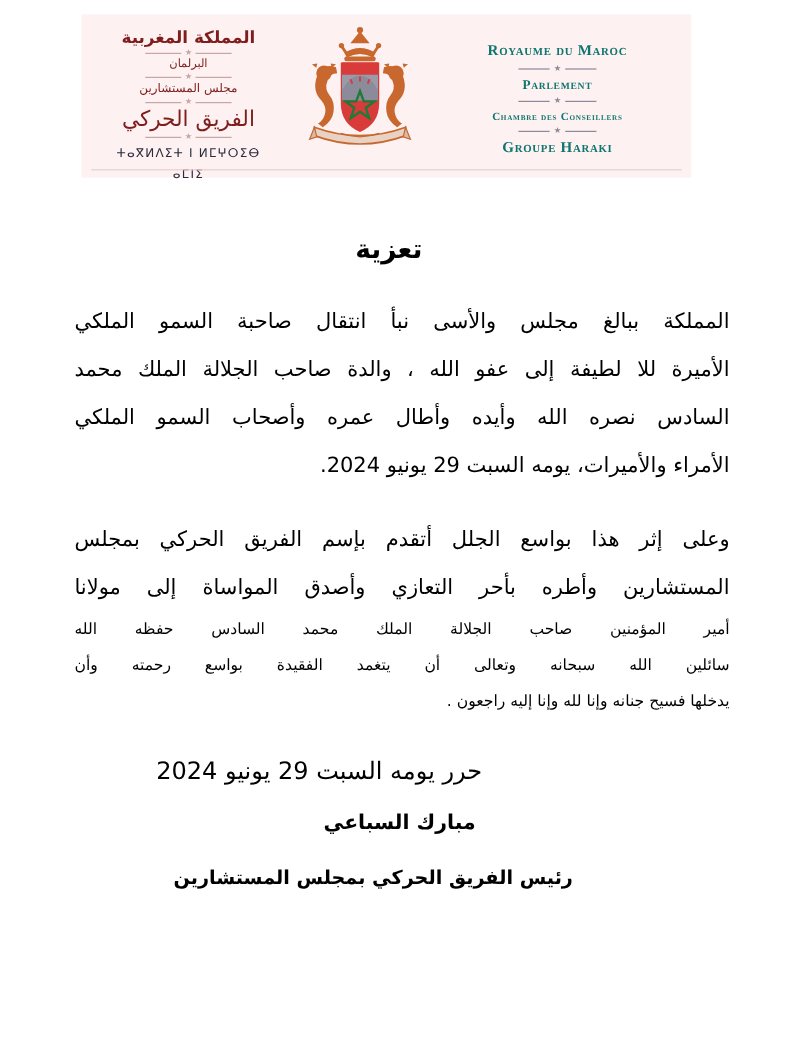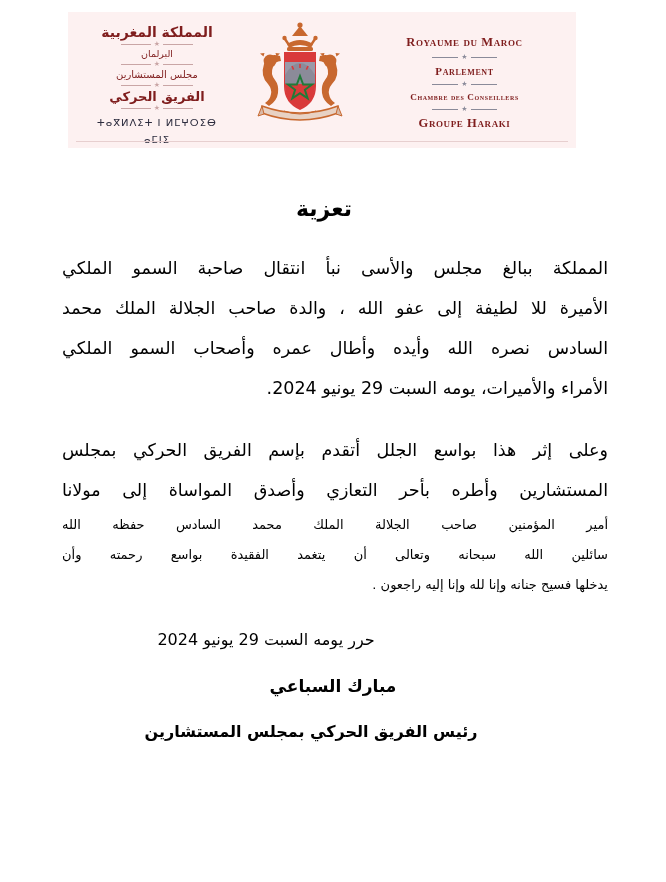--- a/index.html
+++ b/index.html
@@ -44,21 +44,21 @@
 
   
   .lh-left {
     width: 215px;
     padding-top: 18px;
     text-align: center;
     direction: ltr;
   }
   .lh-left .ln {
     font-family: "Liberation Serif", "DejaVu Serif", serif;
-    color: #7f1d1d;
+    color: #0f766e;
     font-weight: bold;
     letter-spacing: 0.6px;
     line-height: 1.1;
     white-space: nowrap;
   }
   .lh-l1 { font-size: 12.5px; font-variant: small-caps; }
   .lh-l2 { font-size: 11px;  font-variant: small-caps; }
   .lh-l3 { font-size: 9.2px; font-variant: small-caps; }
   .lh-l4 { font-size: 12.5px; font-variant: small-caps; }
 
@@ -99,21 +99,21 @@
     direction: rtl;
   }
   .lh-right .ln {
     color: #7f1d1d;
     line-height: 1.15;
     white-space: nowrap;
   }
   .lh-r1 { font-size: 14px; font-weight: 600; letter-spacing: 1px; }
   .lh-r2 { font-size: 9.5px; letter-spacing: 2px; }
   .lh-r3 { font-size: 10px;  letter-spacing: 2px; }
-  .lh-r4 { font-size: 13px; font-weight: 700; letter-spacing: 1.5px; }
+  .lh-r4 { font-size: 18px; font-weight: 400; letter-spacing: 1.5px; }
   .lh-tif {
     direction: ltr;
     font-size: 10px;
     letter-spacing: 1px;
     color: #2b2b3d;
     margin-top: 4px;
     line-height: 1.3;
     text-align: center;
   }
   .lh-sep-r {
@@ -162,21 +162,21 @@
 
   .para-2 { margin-top: 22px; }
 
   .date-line {
     position: absolute;
     top: 630px;
     left: 0;
     width: 568px;
     text-align: center;
     direction: rtl;
-    font-size: 16px;
+    font-size: 20px;
     padding-right: 36px;
     box-sizing: border-box;
   }
 
   .sign-name {
     position: absolute;
     top: 676px;
     left: 0;
     width: 666px;
     text-align: center;

